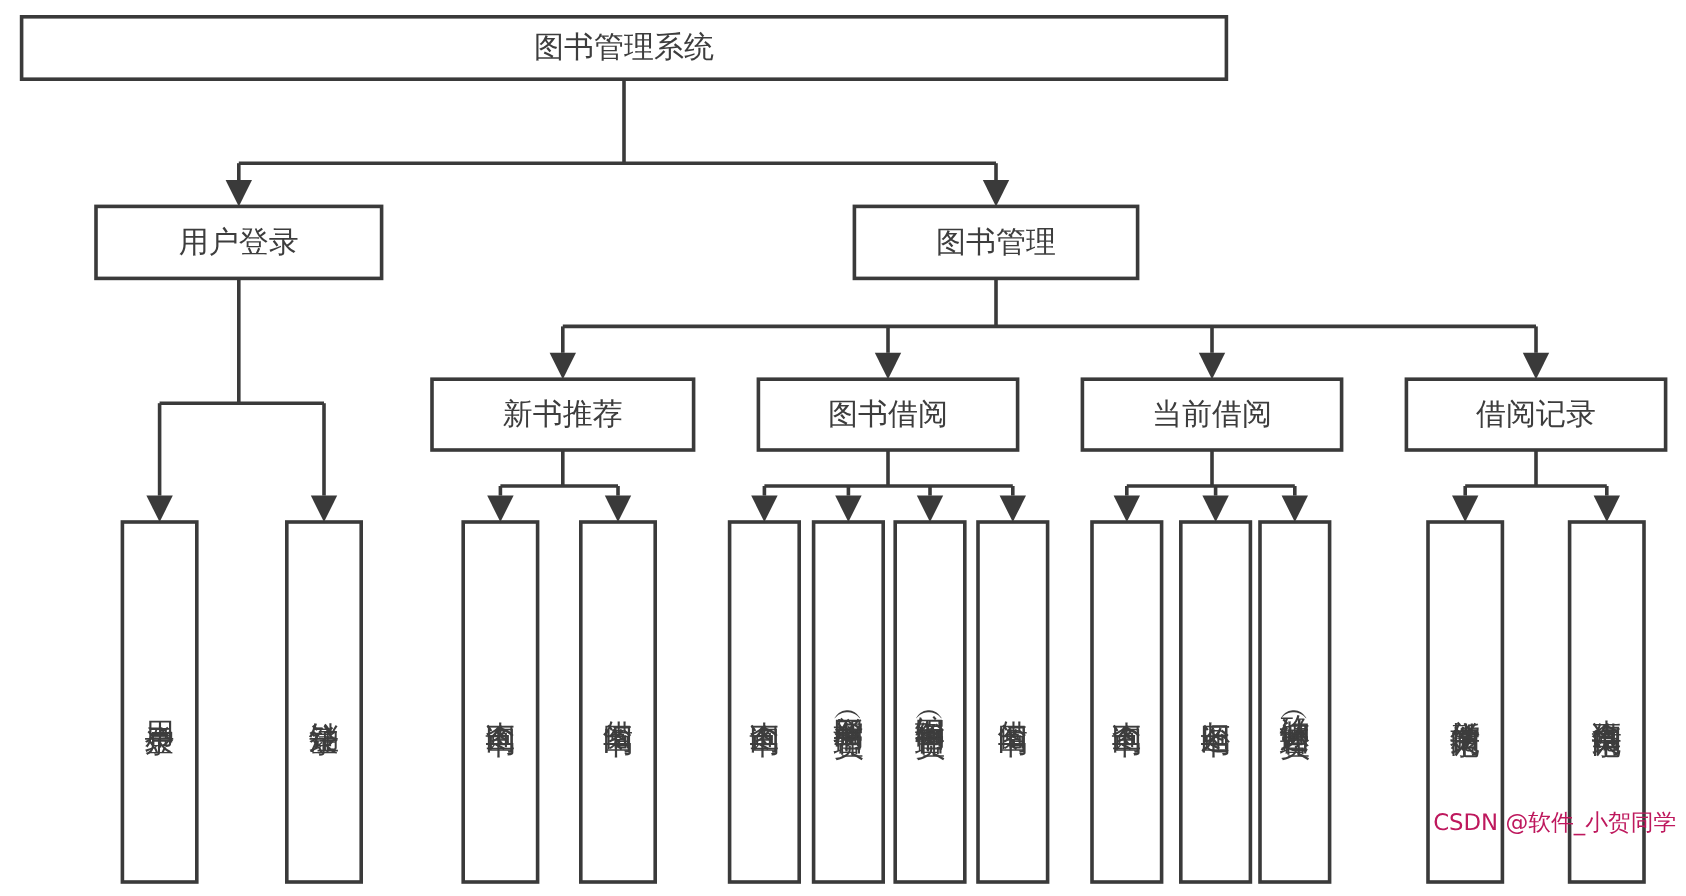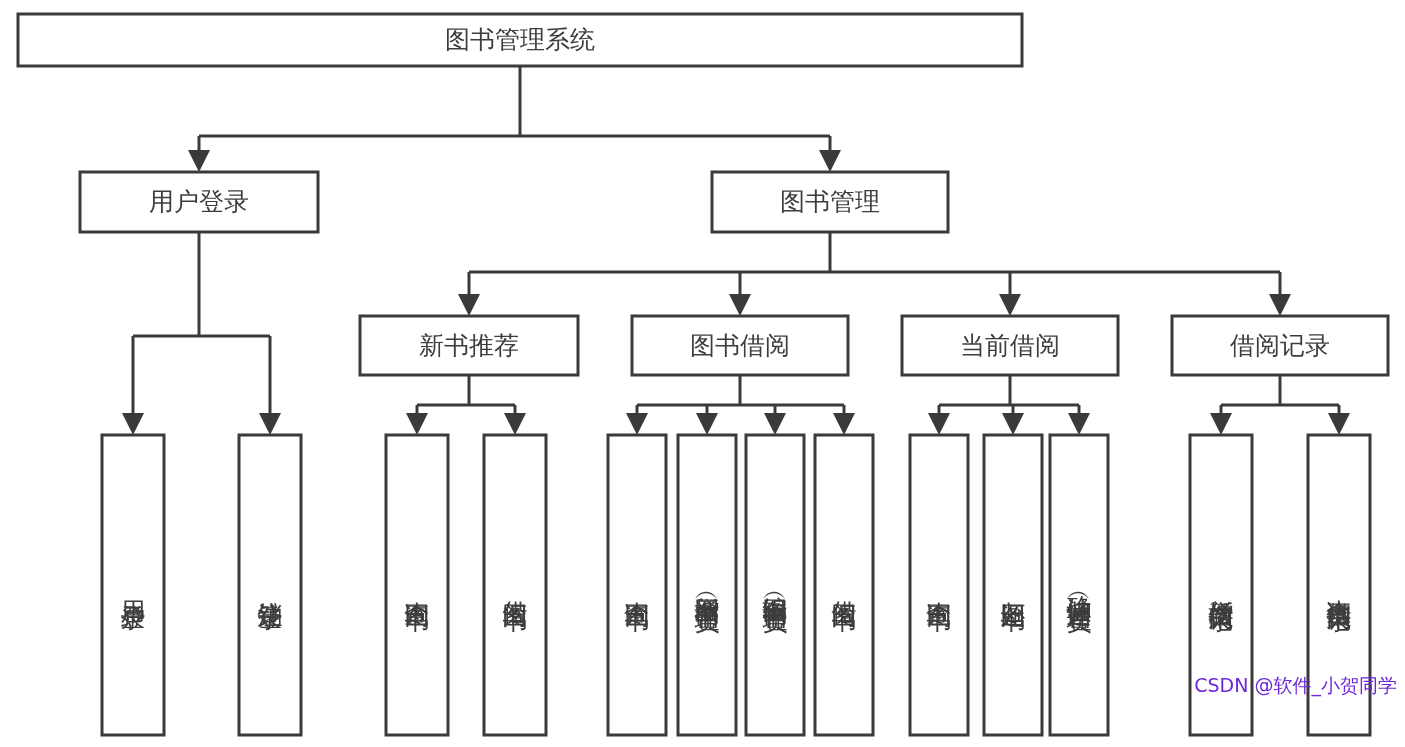--- a/index.html
+++ b/index.html
@@ -28,21 +28,21 @@
     font-family:"DejaVu Sans","Liberation Sans",sans-serif;
     font-size:25px;line-height:1.08;
     color:#3d3d3d;
     letter-spacing:2px;
     white-space:nowrap;
     text-align:center;
   }
   .watermark{
     position:absolute;right:8px;bottom:4px;
     font-family:"DejaVu Sans","Liberation Sans",sans-serif;
-    font-size:19px;color:#6d28d9;white-space:nowrap;
+    font-size:19px;color:#be185d;white-space:nowrap;
   }
 </style>
 </head>
 <body>
 
 <div id="diagram-root">
 
   <svg class="diagram" viewBox="0 0 1405 747">
     <g id="connectors">
         <line x1="520" y1="66" x2="520" y2="136" class="connector"></line>

